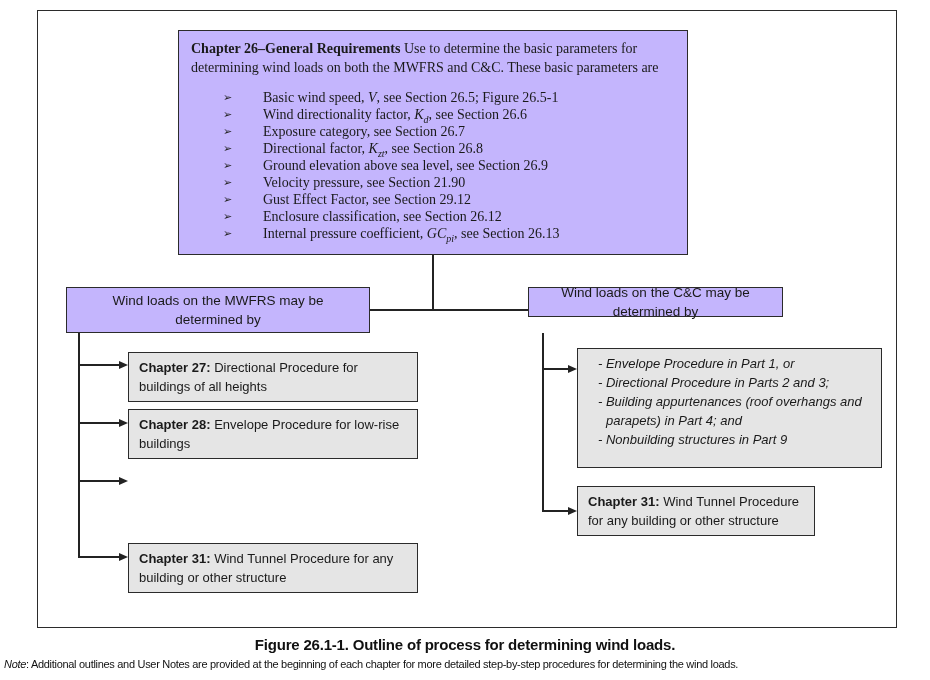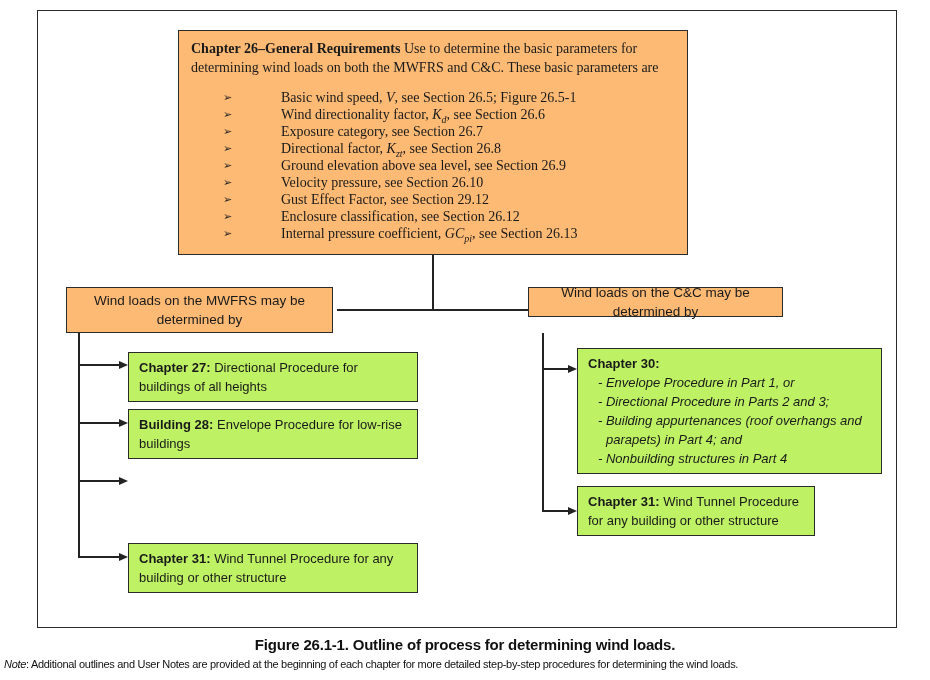--- a/index.html
+++ b/index.html
@@ -12,21 +12,21 @@
     position: relative;
     width: 930px; height: 680px;
     background: #ffffff;
     overflow: hidden;
   }
   .abs { position: absolute; }
   .line { position: absolute; background: #232323; }
   .box {
     position: absolute;
     border: 1.5px solid #2b2b2b;
-    background: #fdba74;
+    background: #c4b5fd;
     box-sizing: border-box;
   }
   
   #chapter26-box {
     left: 178px; top: 30px; width: 510px; height: 225px;
     font-family: "Liberation Serif", serif;
     font-size: 14px; line-height: 19px;
     padding: 8px 12px;
   }
   #chapter26-box .title { font-weight: bold; }
@@ -39,37 +39,37 @@
     display: flex;
     line-height: 17px;
     font-size: 14px;
   }
   .bullet-glyph {
     width: 40px; flex: 0 0 40px;
     font-family: "DejaVu Sans", sans-serif;
     font-size: 11px;
     color: #232323;
   }
-  .bullet-text { flex: 1; margin-left: 18px; }
+  .bullet-text { flex: 1; }
   .bullet-text i { font-style: italic; }
   .bullet-text sub { font-size: 10px; font-style: italic; line-height: 0; }
   
   .branch-box {
     display: flex; flex-direction: column;
     align-items: center; justify-content: center;
     text-align: center;
     font-size: 13.5px; line-height: 19px;
   }
-  #branch-mwfrs { left: 66px; top: 287px; width: 267px; height: 46px; }
+  #branch-mwfrs { left: 66px; top: 287px; width: 304px; height: 46px; }
   #branch-cc    { left: 528px; top: 287px; width: 255px; height: 30px; }
   
   .chapter-box {
     position: absolute;
     border: 1.5px solid #2b2b2b;
-    background: #bef264;
+    background: #e5e5e5;
     box-sizing: border-box;
     font-size: 13px; line-height: 19px;
     padding: 5px 10px;
   }
   .chapter-box .chap-label { font-weight: bold; }
   .left-chap { left: 128px; width: 290px; }
   #chap27 { top: 352px; min-height: 47px; }
   #chap28 { top: 409px; min-height: 47px; }
   #chap29 { top: 467px; min-height: 64px; }
   #chap31L { top: 543px; min-height: 47px; }
@@ -132,21 +132,21 @@
       <li>
           <span class="bullet-glyph">➢</span>
           <span class="bullet-text"><span>Directional factor, </span><i>K</i><sub>zt</sub><span>, see Section 26.8</span></span>
         </li>
       <li>
           <span class="bullet-glyph">➢</span>
           <span class="bullet-text"><span>Ground elevation above sea level, see Section 26.9</span><i></i><sub></sub><span></span></span>
         </li>
       <li>
           <span class="bullet-glyph">➢</span>
-          <span class="bullet-text"><span>Velocity pressure, see Section 26.10</span><i></i><sub></sub><span></span></span>
+          <span class="bullet-text"><span>Velocity pressure, see Section 21.90</span><i></i><sub></sub><span></span></span>
         </li>
       <li>
           <span class="bullet-glyph">➢</span>
           <span class="bullet-text"><span>Gust Effect Factor, see Section 29.12</span><i></i><sub></sub><span></span></span>
         </li>
       <li>
           <span class="bullet-glyph">➢</span>
           <span class="bullet-text"><span>Enclosure classification, see Section 26.12</span><i></i><sub></sub><span></span></span>
         </li>
       <li>
@@ -181,32 +181,31 @@
   <div class="line" style="left:542px; top:333px; width:1.5px; height:178px;"></div>
   <div class="line" style="left:542px; top:368px; width:26px; height:1.5px;"></div>
   <div class="arrowhead" style="left:568px; top:364.5px;"></div>
   <div class="line" style="left:542px; top:510px; width:26px; height:1.5px;"></div>
   <div class="arrowhead" style="left:568px; top:506.5px;"></div>
 
   <div class="chapter-box left-chap" id="chap27">
     <span class="chap-label">Chapter 27:</span><span> Directional Procedure for buildings of all heights</span>
   </div>
   <div class="chapter-box left-chap" id="chap28">
-    <span class="chap-label">Building 28:</span><span> Envelope Procedure for low-rise buildings</span>
+    <span class="chap-label">Chapter 28:</span><span> Envelope Procedure for low-rise buildings</span>
   </div>
   <div class="chapter-box left-chap" id="chap31L">
     <span class="chap-label">Chapter 31:</span><span> Wind Tunnel Procedure for any building or other structure</span>
   </div>
 
   <div class="chapter-box" id="chap30">
-    <div class="chap-label">Chapter 30:</div>
     <div class="dash-item">- Envelope Procedure in Part 1, or</div>
     <div class="dash-item">- Directional Procedure in Parts 2 and 3;</div>
     <div class="dash-item">- Building appurtenances (roof overhangs and parapets) in Part 4; and</div>
-    <div class="dash-item">- Nonbuilding structures in Part 4</div>
+    <div class="dash-item">- Nonbuilding structures in Part 9</div>
   </div>
   <div class="chapter-box" id="chap31R">
     <span class="chap-label">Chapter 31:</span><span> Wind Tunnel Procedure for any building or other structure</span>
   </div>
 
   <div id="figure-caption">Figure 26.1-1. Outline of process for determining wind loads.</div>
   <div id="figure-note">
     <span class="note-label">Note</span><span>: Additional outlines and User Notes are provided at the beginning of each chapter for more detailed step-by-step procedures for determining the wind loads.</span>
   </div>
 

